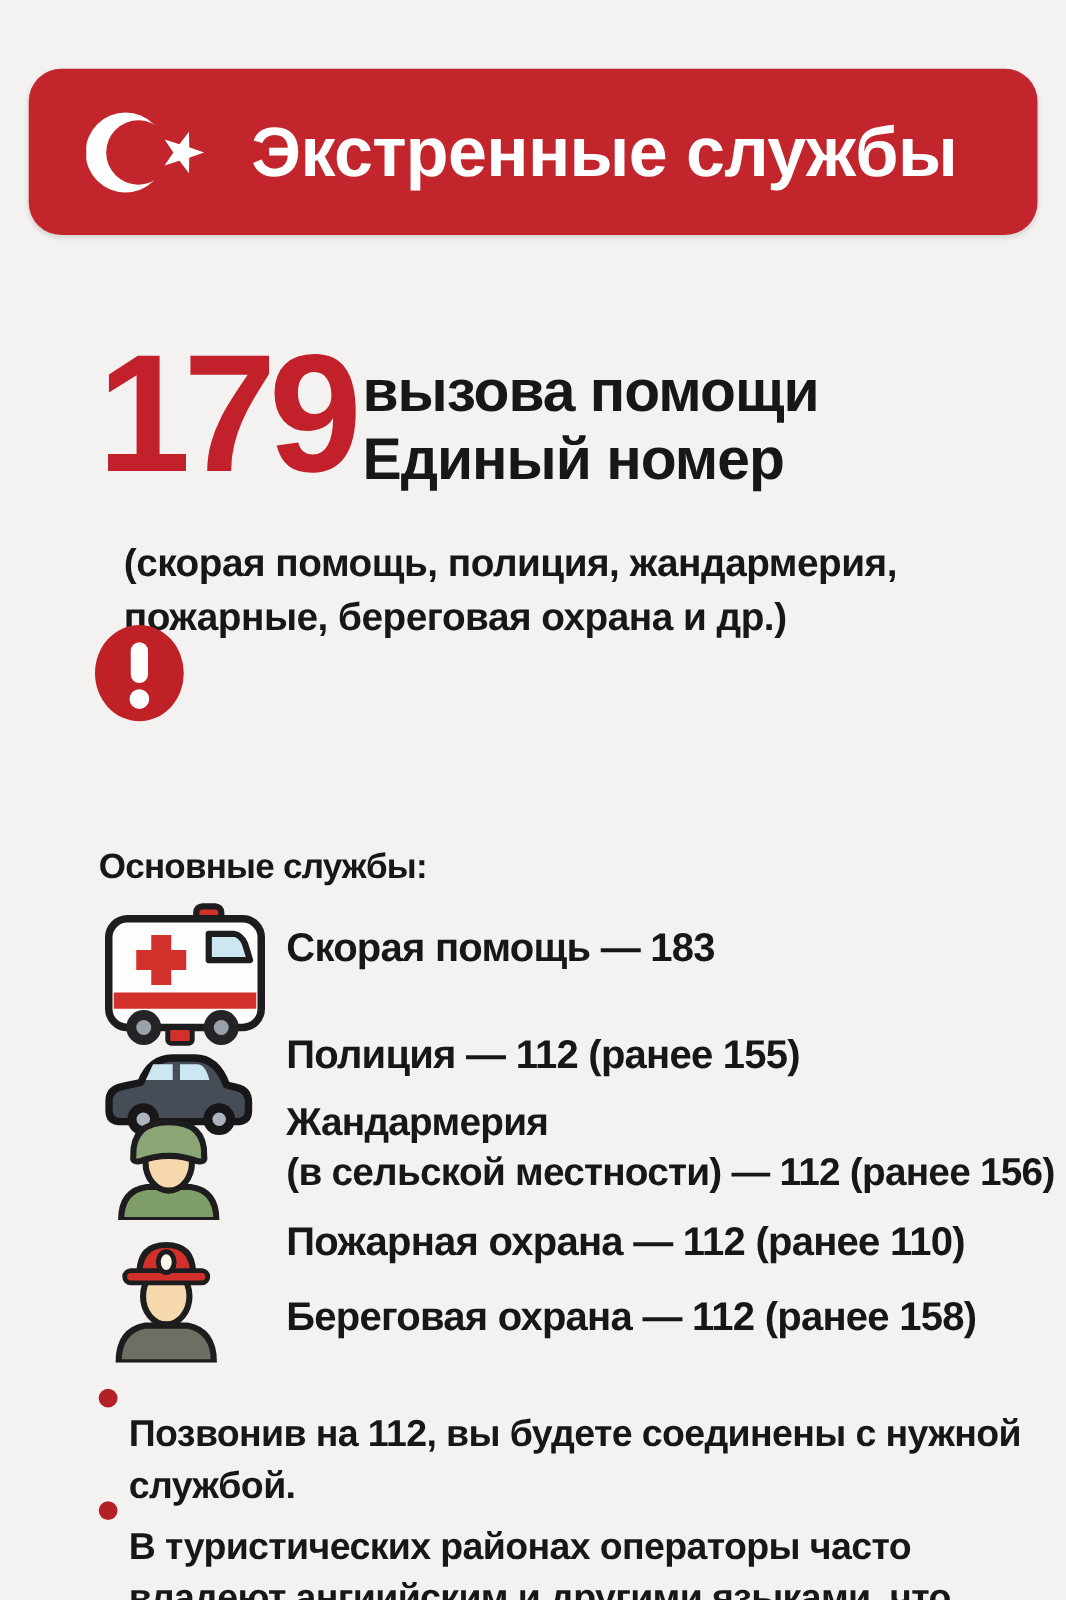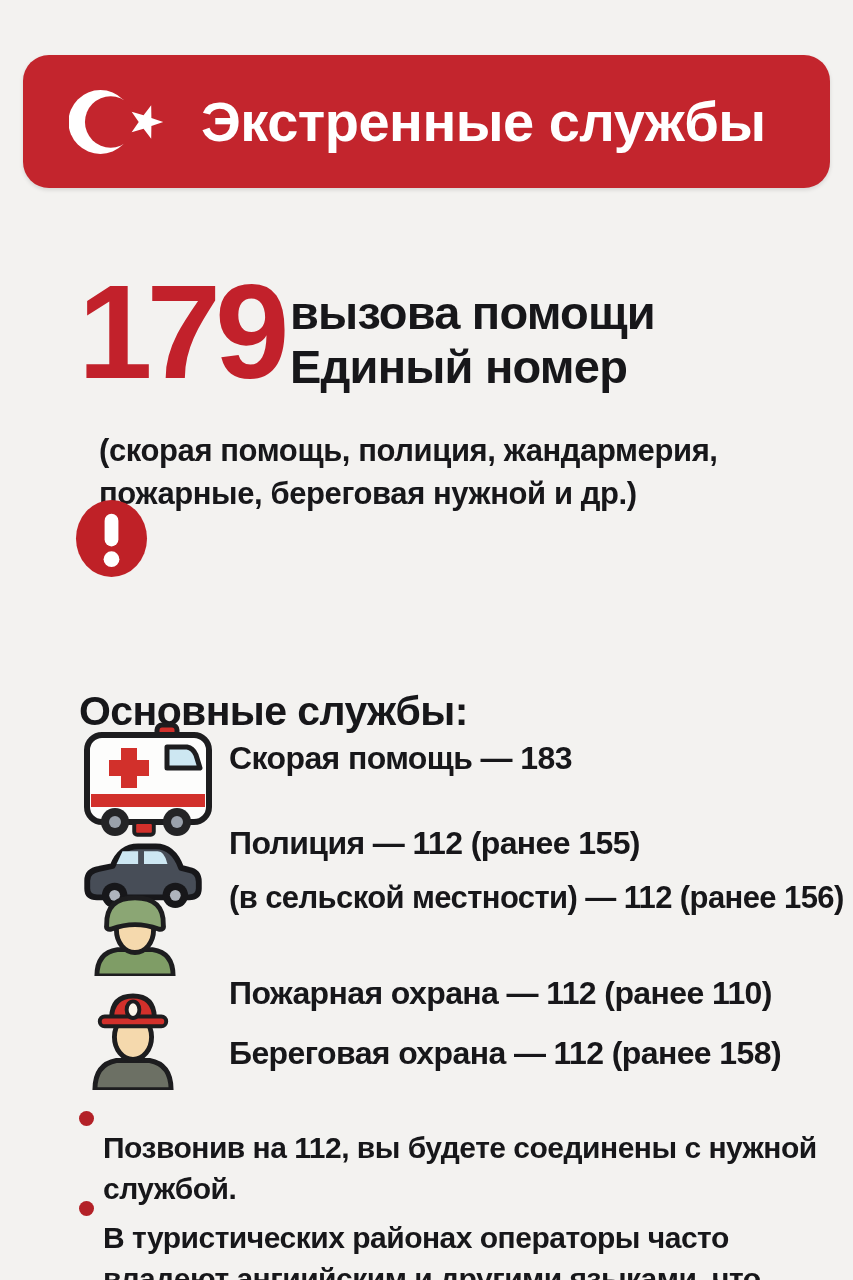--- a/index.html
+++ b/index.html
@@ -44,21 +44,21 @@
   }
   
   .warning-icon { position:absolute; left:75px; top:499px; width:73px; height:79px; }
   .warning-text {
     position:absolute; left:229px; top:502px; width:624px;
     font-size:29px; line-height:37px; font-weight:700; letter-spacing:-0.7px;
   }
   
   .services-heading {
     position:absolute; left:79px; top:654px;
-    font-size:41px; font-weight:700; letter-spacing:-0.6px;text-align:right;
+    font-size:28px; font-weight:700; letter-spacing:-0.6px;text-align:right;
   }
   .svc-icon { position:absolute; }
   .icon-ambulance { left:83px; top:722px; width:130px; height:118px; }
   .icon-police    { left:78px; top:820px; width:132px; height:92px;  }
   .icon-soldier   { left:92px; top:888px; width:86px;  height:88px;  }
   .icon-fire      { left:90px; top:986px; width:86px;  height:104px; }
   .svc-label {
     position:absolute; left:229px; white-space:nowrap;
     font-size:32px; font-weight:700; letter-spacing:-0.6px;
   }
@@ -95,21 +95,21 @@
     </svg>
     <h1 class="banner-title">Экстренные службы</h1>
   </div>
 
 
   <div class="num112">179</div>
   <div class="hotline-title">
     <span>вызова помощи</span>
     <span>Единый номер</span>
   </div>
-  <p class="hotline-sub">(скорая помощь, полиция, жандармерия, пожарные, береговая нужной и др.)</p>
+  <p class="hotline-sub">(скорая помощь, полиция, жандармерия, пожарные, береговая охрана и др.)</p>
 
   <svg class="warning-icon" viewBox="0 0 74 80" aria-hidden="true">
     <ellipse cx="37" cy="40" rx="36" ry="39" fill="#bf2127"></ellipse>
     <rect x="30" y="15" width="14" height="33" rx="7" fill="#ffffff"></rect>
     <circle cx="37" cy="61" r="8" fill="#ffffff"></circle>
   </svg>
 
   <h2 class="services-heading">Основные службы:</h2>
 
   <svg class="svc-icon icon-ambulance" viewBox="0 0 130 118" aria-hidden="true">
@@ -136,20 +136,21 @@
       <circle cx="98" cy="77" r="5.5" fill="#aeb4bd"></circle>
   </svg>
   <div class="svc-label svc-police">Полиция — 112 (ранее 155)</div>
 
   <svg class="svc-icon icon-soldier" viewBox="0 0 88 90" aria-hidden="true">
     <path d="M5 90 q0 -24 21 -27 h36 q21 3 21 27 z" fill="#7f9d66" stroke="#1d1d1f" stroke-width="5" stroke-linejoin="round"></path>
     <ellipse cx="44" cy="43" rx="19" ry="23" fill="#f5d9ad" stroke="#1d1d1f" stroke-width="5"></ellipse>
     <path d="M15 38 q-1 -28 29 -28 q30 0 29 28 q1 5 -5 4 q-24 -9 -48 0 q-6 1 -5 -4 z" fill="#8ba674" stroke="#1d1d1f" stroke-width="5" stroke-linejoin="round"></path>
   </svg>
   <div class="svc-label svc-gendarme">
+    <span>Жандармерия</span>
     <span>(в сельской местности) — 112 (ранее 156)</span>
   </div>
 
   <svg class="svc-icon icon-fire" viewBox="0 0 88 106" aria-hidden="true">
     <path d="M5 106 q0 -26 22 -30 h34 q22 4 22 30 z" fill="#6c7064" stroke="#1d1d1f" stroke-width="5" stroke-linejoin="round"></path>
     <ellipse cx="44" cy="52" rx="19" ry="23" fill="#f5d9ad" stroke="#1d1d1f" stroke-width="5"></ellipse>
     <path d="M22 34 q0 -24 22 -24 q22 0 22 24 z" fill="#d2302b" stroke="#1d1d1f" stroke-width="5" stroke-linejoin="round"></path>
     <rect x="10" y="31" width="68" height="10" rx="5" fill="#d2302b" stroke="#1d1d1f" stroke-width="4"></rect>
     <ellipse cx="44" cy="24" rx="6.5" ry="8.5" fill="#fbf6ea" stroke="#1d1d1f" stroke-width="4"></ellipse>
   </svg>

